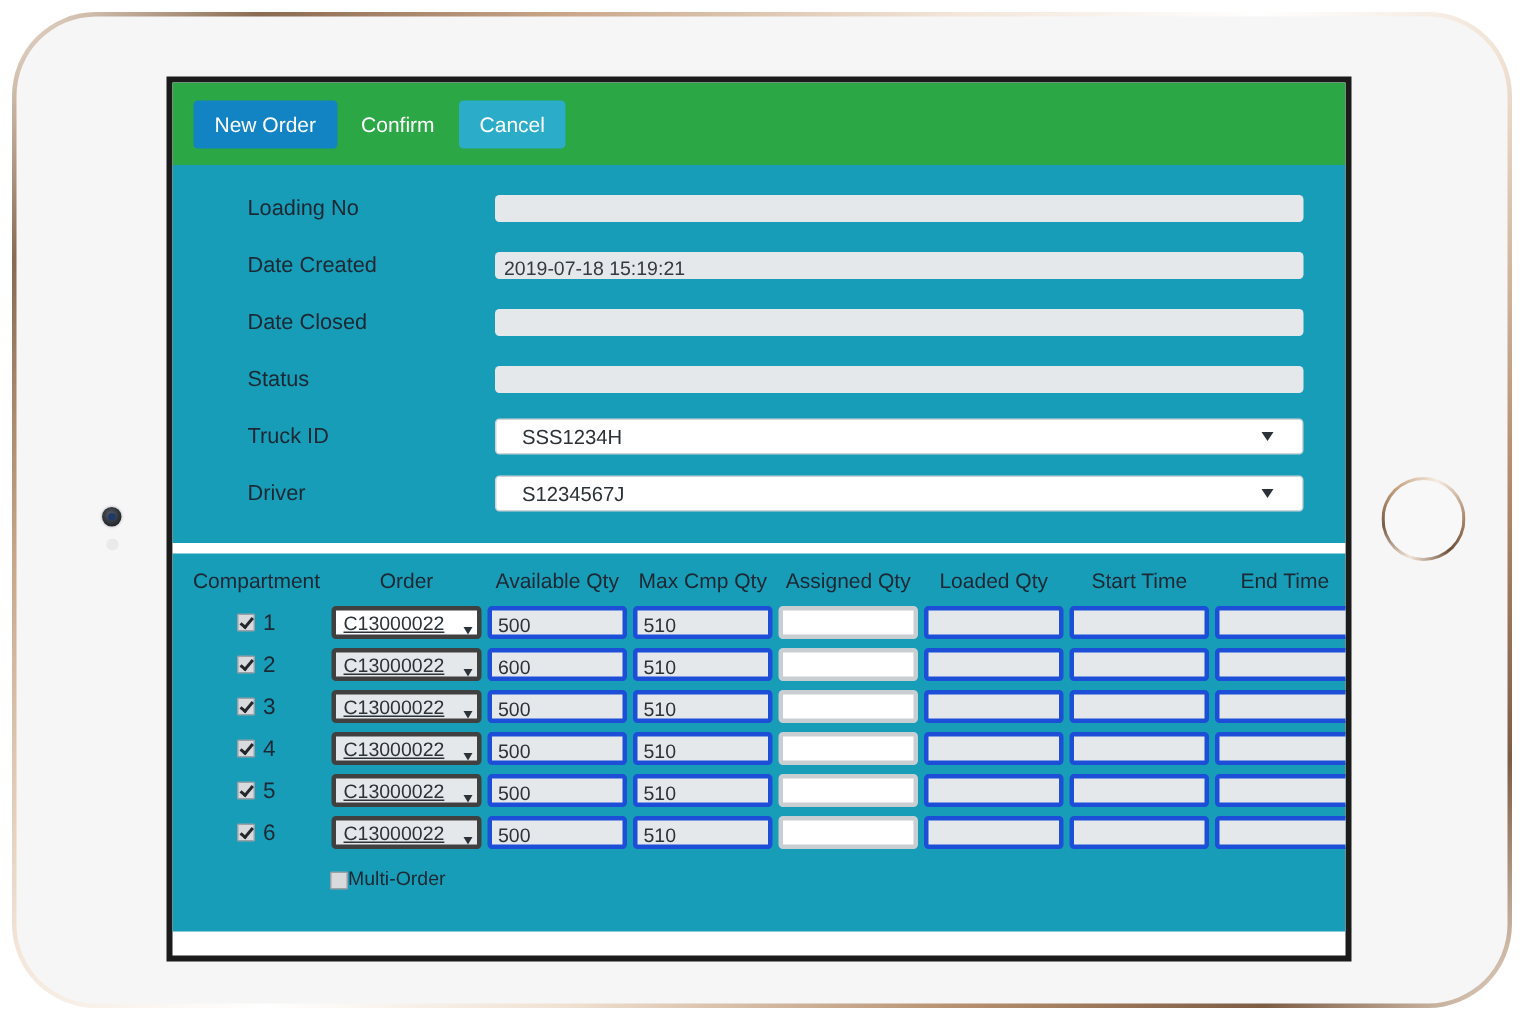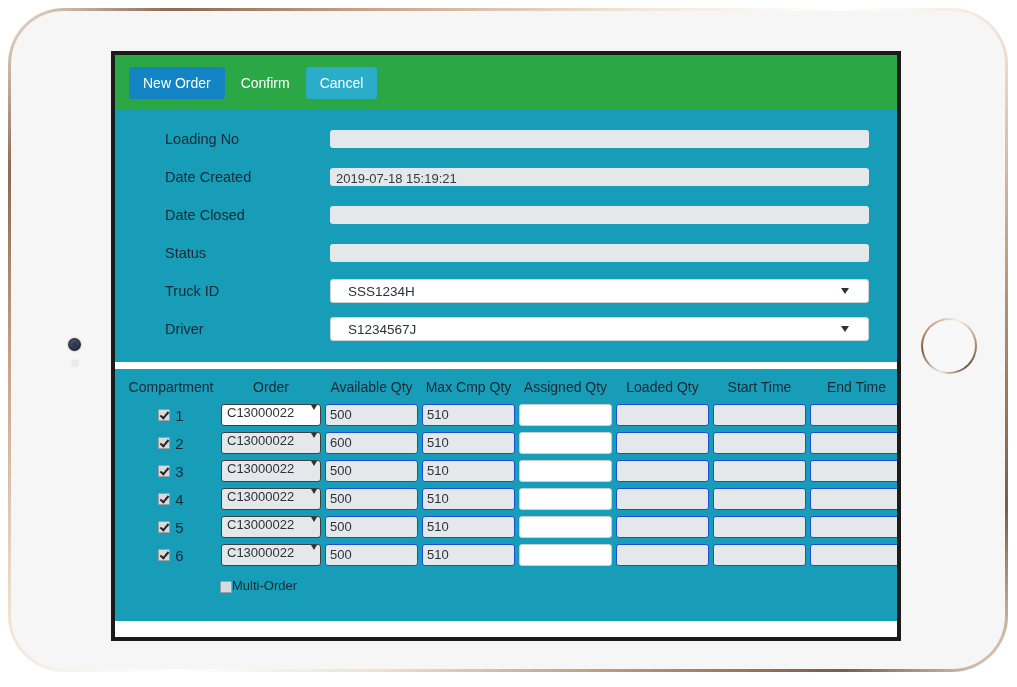--- a/index.html
+++ b/index.html
@@ -251,47 +251,48 @@
     width: 3px;
     height: 7px;
     border: solid #23272b;
     border-width: 0 2px 2px 0;
     transform: rotate(40deg);
   }
   .cell-input {
     width: 100%;
     height: 22px;
     background: #E4E8EA;
-    border: 1px solid #1d4ed8;
+    border: 3px solid #1d4ed8;
     border-radius: 3px;
     font-size: 13px;
     color: #2b3238;
     padding: 0 4px;
     box-sizing: border-box;
     line-height: 20px;
     font-family: "Liberation Sans", sans-serif;
   }
   .cell-input.editable {
     background: #ffffff;
     border-color: #c9ced2;
   }
   .cell-select {
     width: 100%;
     height: 22px;
     background: #E4E8EA;
-    border: 1px solid #404040;
+    border: 3px solid #404040;
     border-radius: 3px;
     font-size: 13px;
     color: #2b3238;
     padding: 0 3px 0 5px;
     box-sizing: border-box;
     display: flex;
-    align-items: flex-start;
+    align-items: flex-end;
     justify-content: space-between;
     cursor: pointer;
+    text-decoration: underline;
   }
   .cell-select.active { background: #ffffff; }
   .caret-sm {
     width: 0;
     height: 0;
     border-left: 3px solid transparent;
     border-right: 3px solid transparent;
     border-top: 5px solid #2b3238;
     flex: 0 0 auto;
   }

